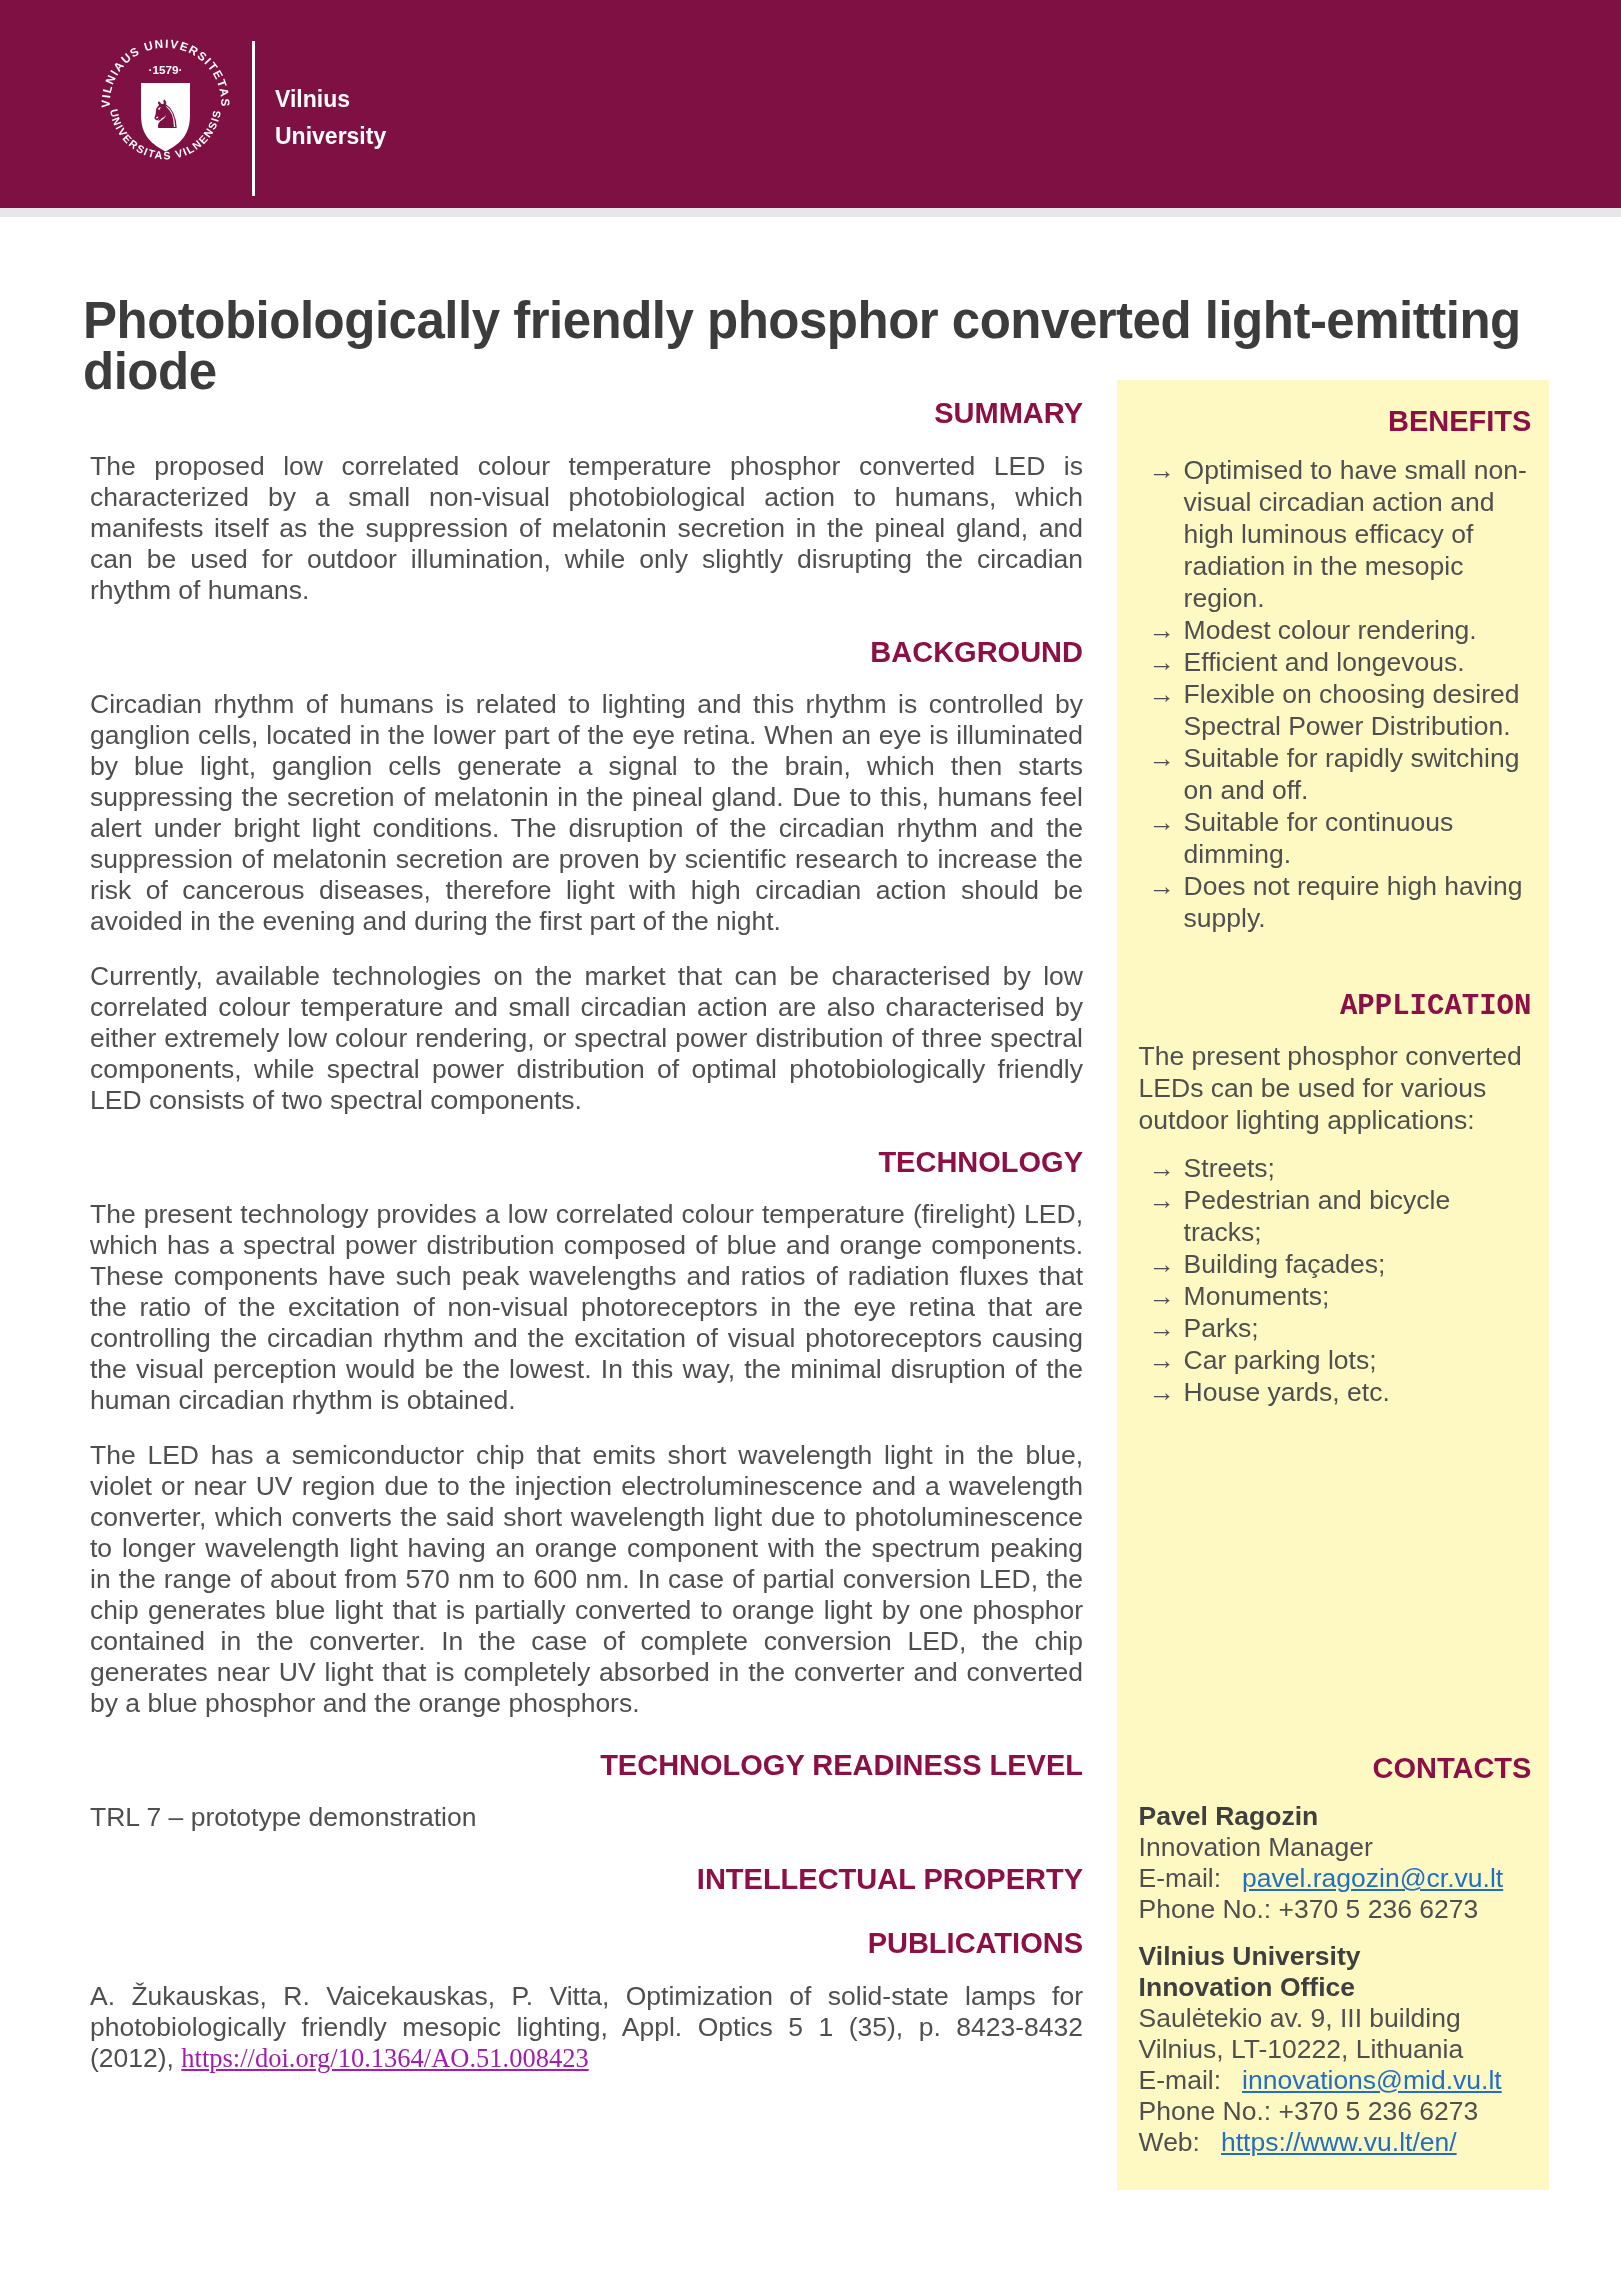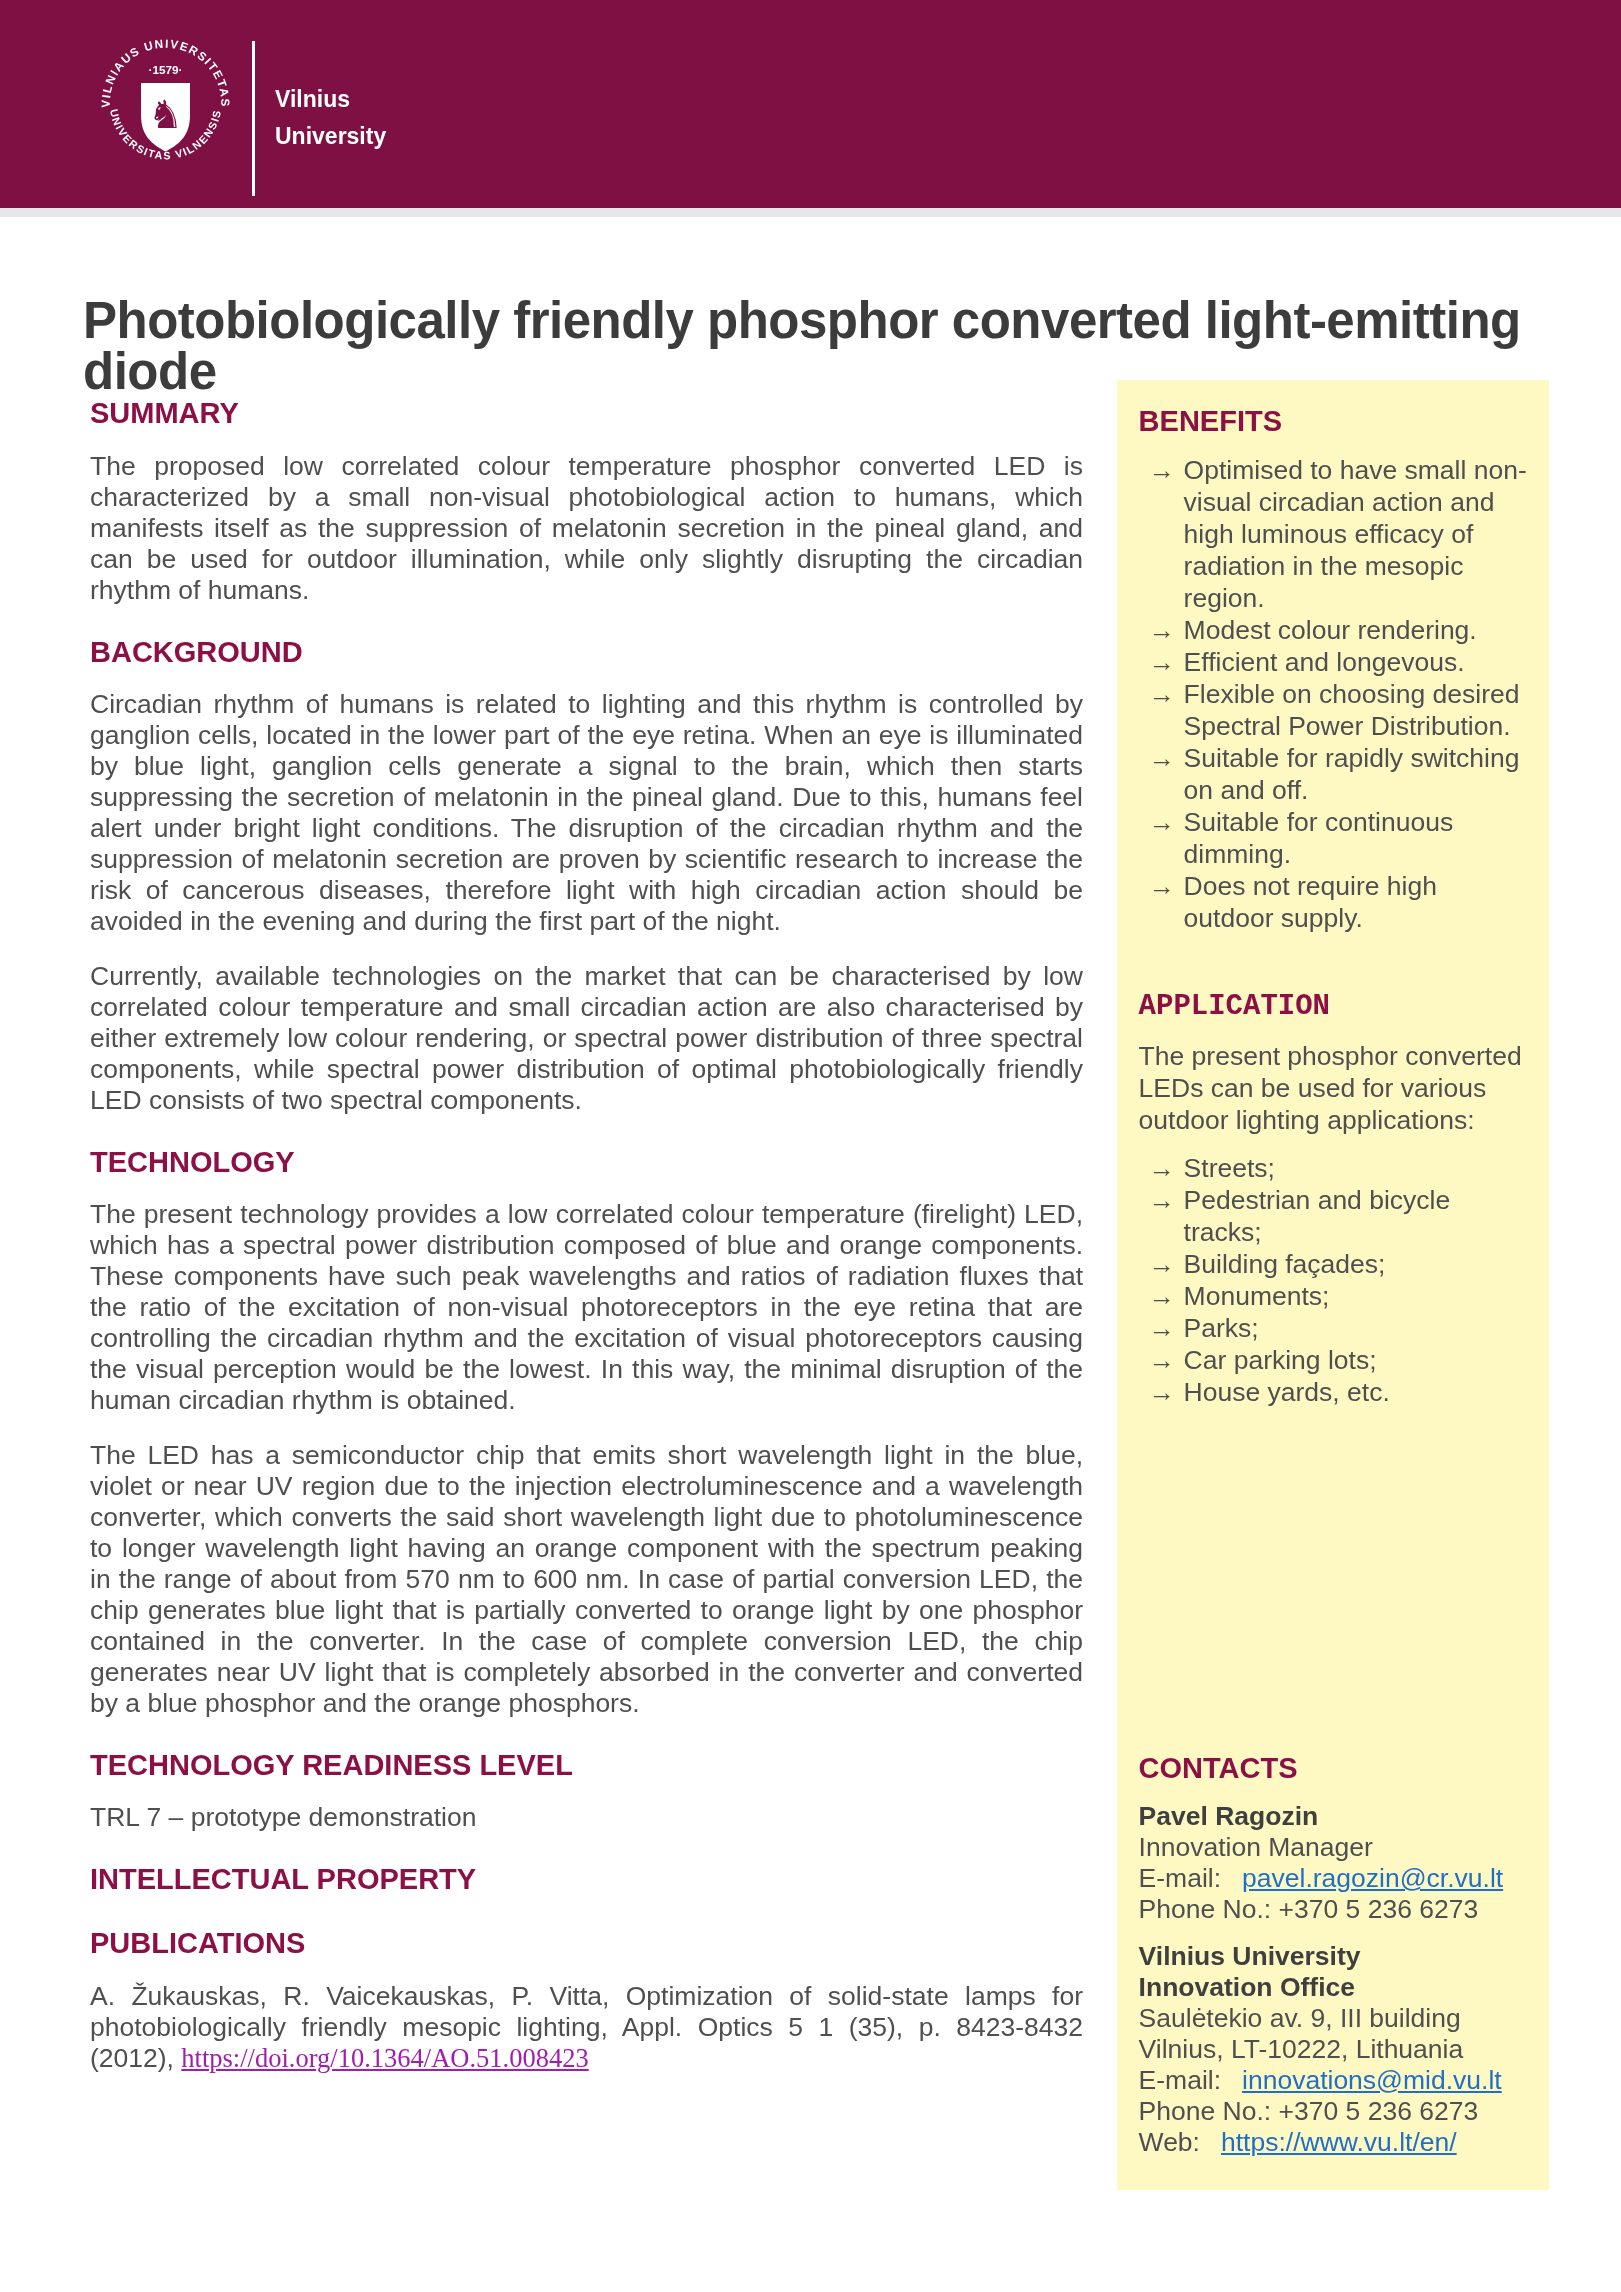--- a/index.html
+++ b/index.html
@@ -18,21 +18,21 @@
     position:absolute;left:83px;top:261px;width:1460px;
     font-size:51px;font-weight:bold;color:#3c3c3c;letter-spacing:-0.5px;line-height:51px;
   }
   
   .left-col{
     position:absolute;left:90px;top:396px;width:993px;
     color:#4f4f4f;font-size:26.5px;line-height:31px;text-align:justify;
   }
   .left-col h2, .right-col h2{
     font-size:29px;font-weight:bold;color:#8c1045;
-    text-align:left;letter-spacing:0;line-height:35px;
+    text-align:right;letter-spacing:0;line-height:35px;
   }
   .left-col h2{margin:29px 0 19.6px 0;}
   .left-col h2:first-child{margin-top:0;}
   .left-col p{margin:0 0 23.5px 0;}
   a{cursor:pointer;}
   .doi-link{color:#a21caf;text-decoration:underline;font-family:Liberation Serif, serif;}
   .blue-link{color:#1f6fc8;text-decoration:underline;}
   
   .right-col{
     position:absolute;left:1117px;top:380px;width:432px;height:1810px;
@@ -108,21 +108,21 @@
   <div class="right-col">
 
     <h2>BENEFITS</h2>
     <ul class="arrow-list">
       <li><span class="arrow">→</span><span>Optimised to have small non-visual circadian action and high luminous efficacy of radiation in the mesopic region.</span></li>
       <li><span class="arrow">→</span><span>Modest colour rendering.</span></li>
       <li><span class="arrow">→</span><span>Efficient and longevous.</span></li>
       <li><span class="arrow">→</span><span>Flexible on choosing desired Spectral Power Distribution.</span></li>
       <li><span class="arrow">→</span><span>Suitable for rapidly switching on and off.</span></li>
       <li><span class="arrow">→</span><span>Suitable for continuous dimming.</span></li>
-      <li><span class="arrow">→</span><span>Does not require high outdoor supply.</span></li>
+      <li><span class="arrow">→</span><span>Does not require high having supply.</span></li>
     </ul>
 
     <h2 class="application-heading">APPLICATION</h2>
     <p class="intro">The present phosphor converted LEDs can be used for various outdoor lighting applications:</p>
     <ul class="arrow-list">
       <li><span class="arrow">→</span><span>Streets;</span></li>
       <li><span class="arrow">→</span><span>Pedestrian and bicycle tracks;</span></li>
       <li><span class="arrow">→</span><span>Building façades;</span></li>
       <li><span class="arrow">→</span><span>Monuments;</span></li>
       <li><span class="arrow">→</span><span>Parks;</span></li>

